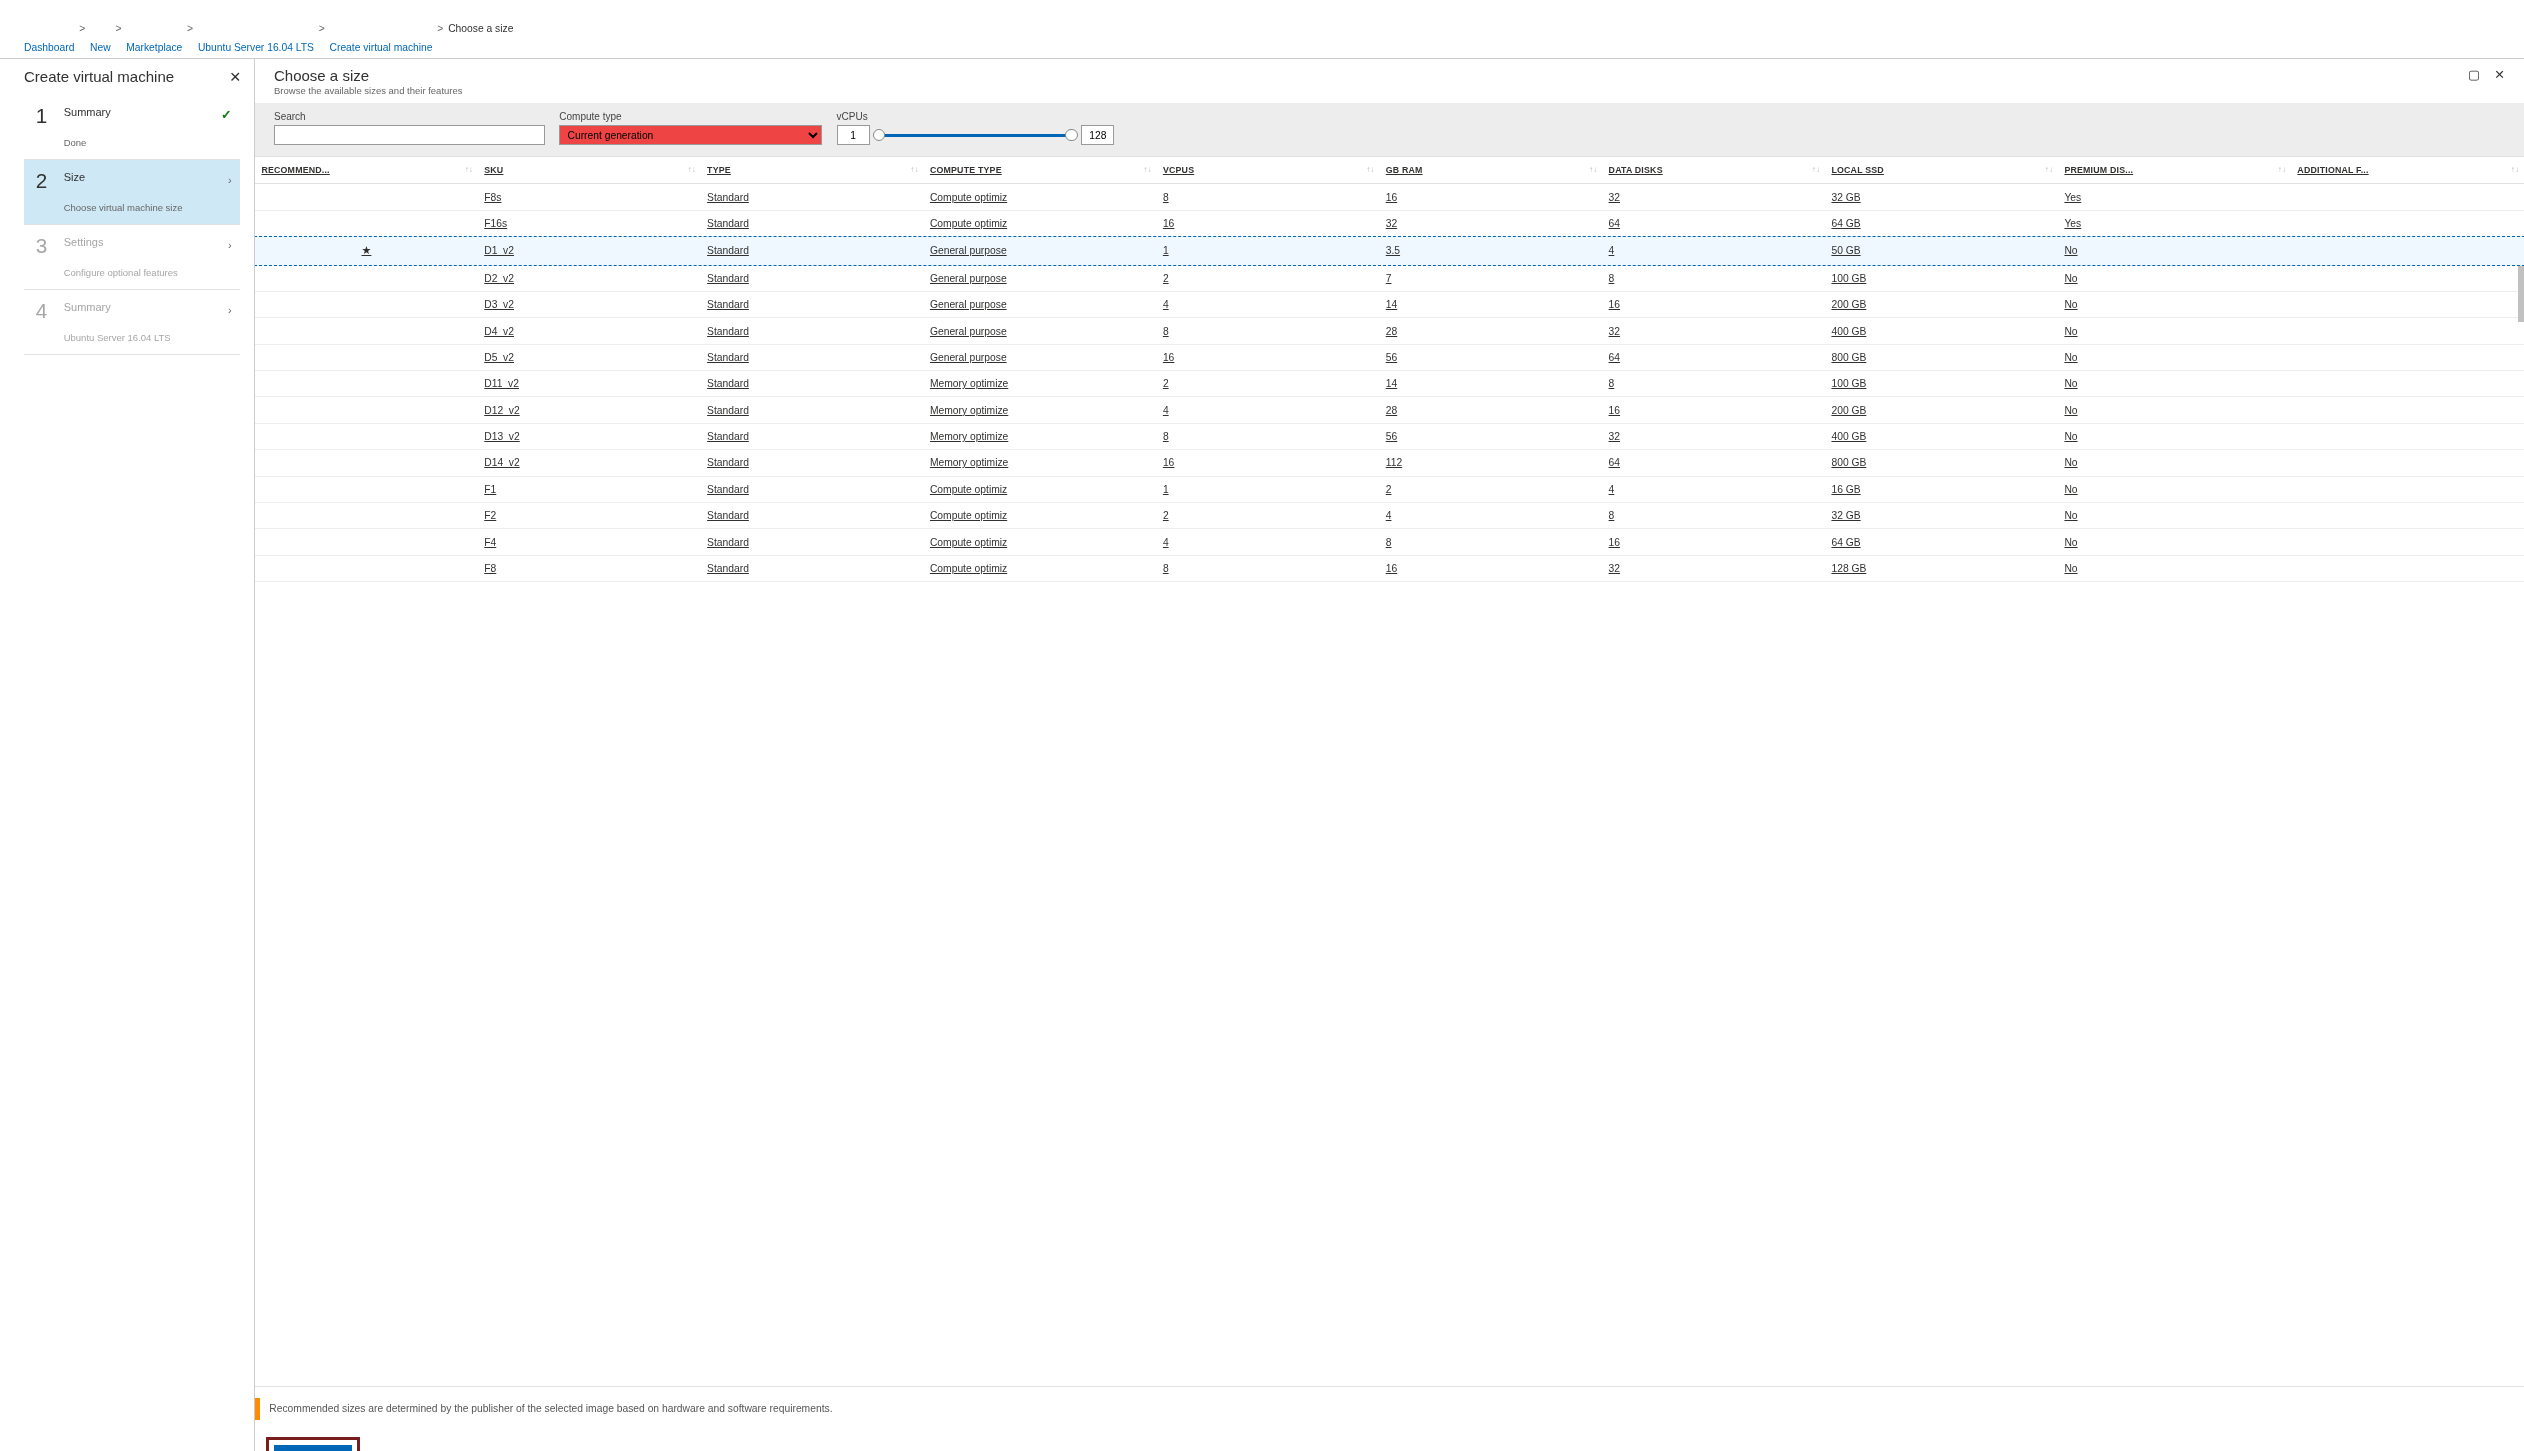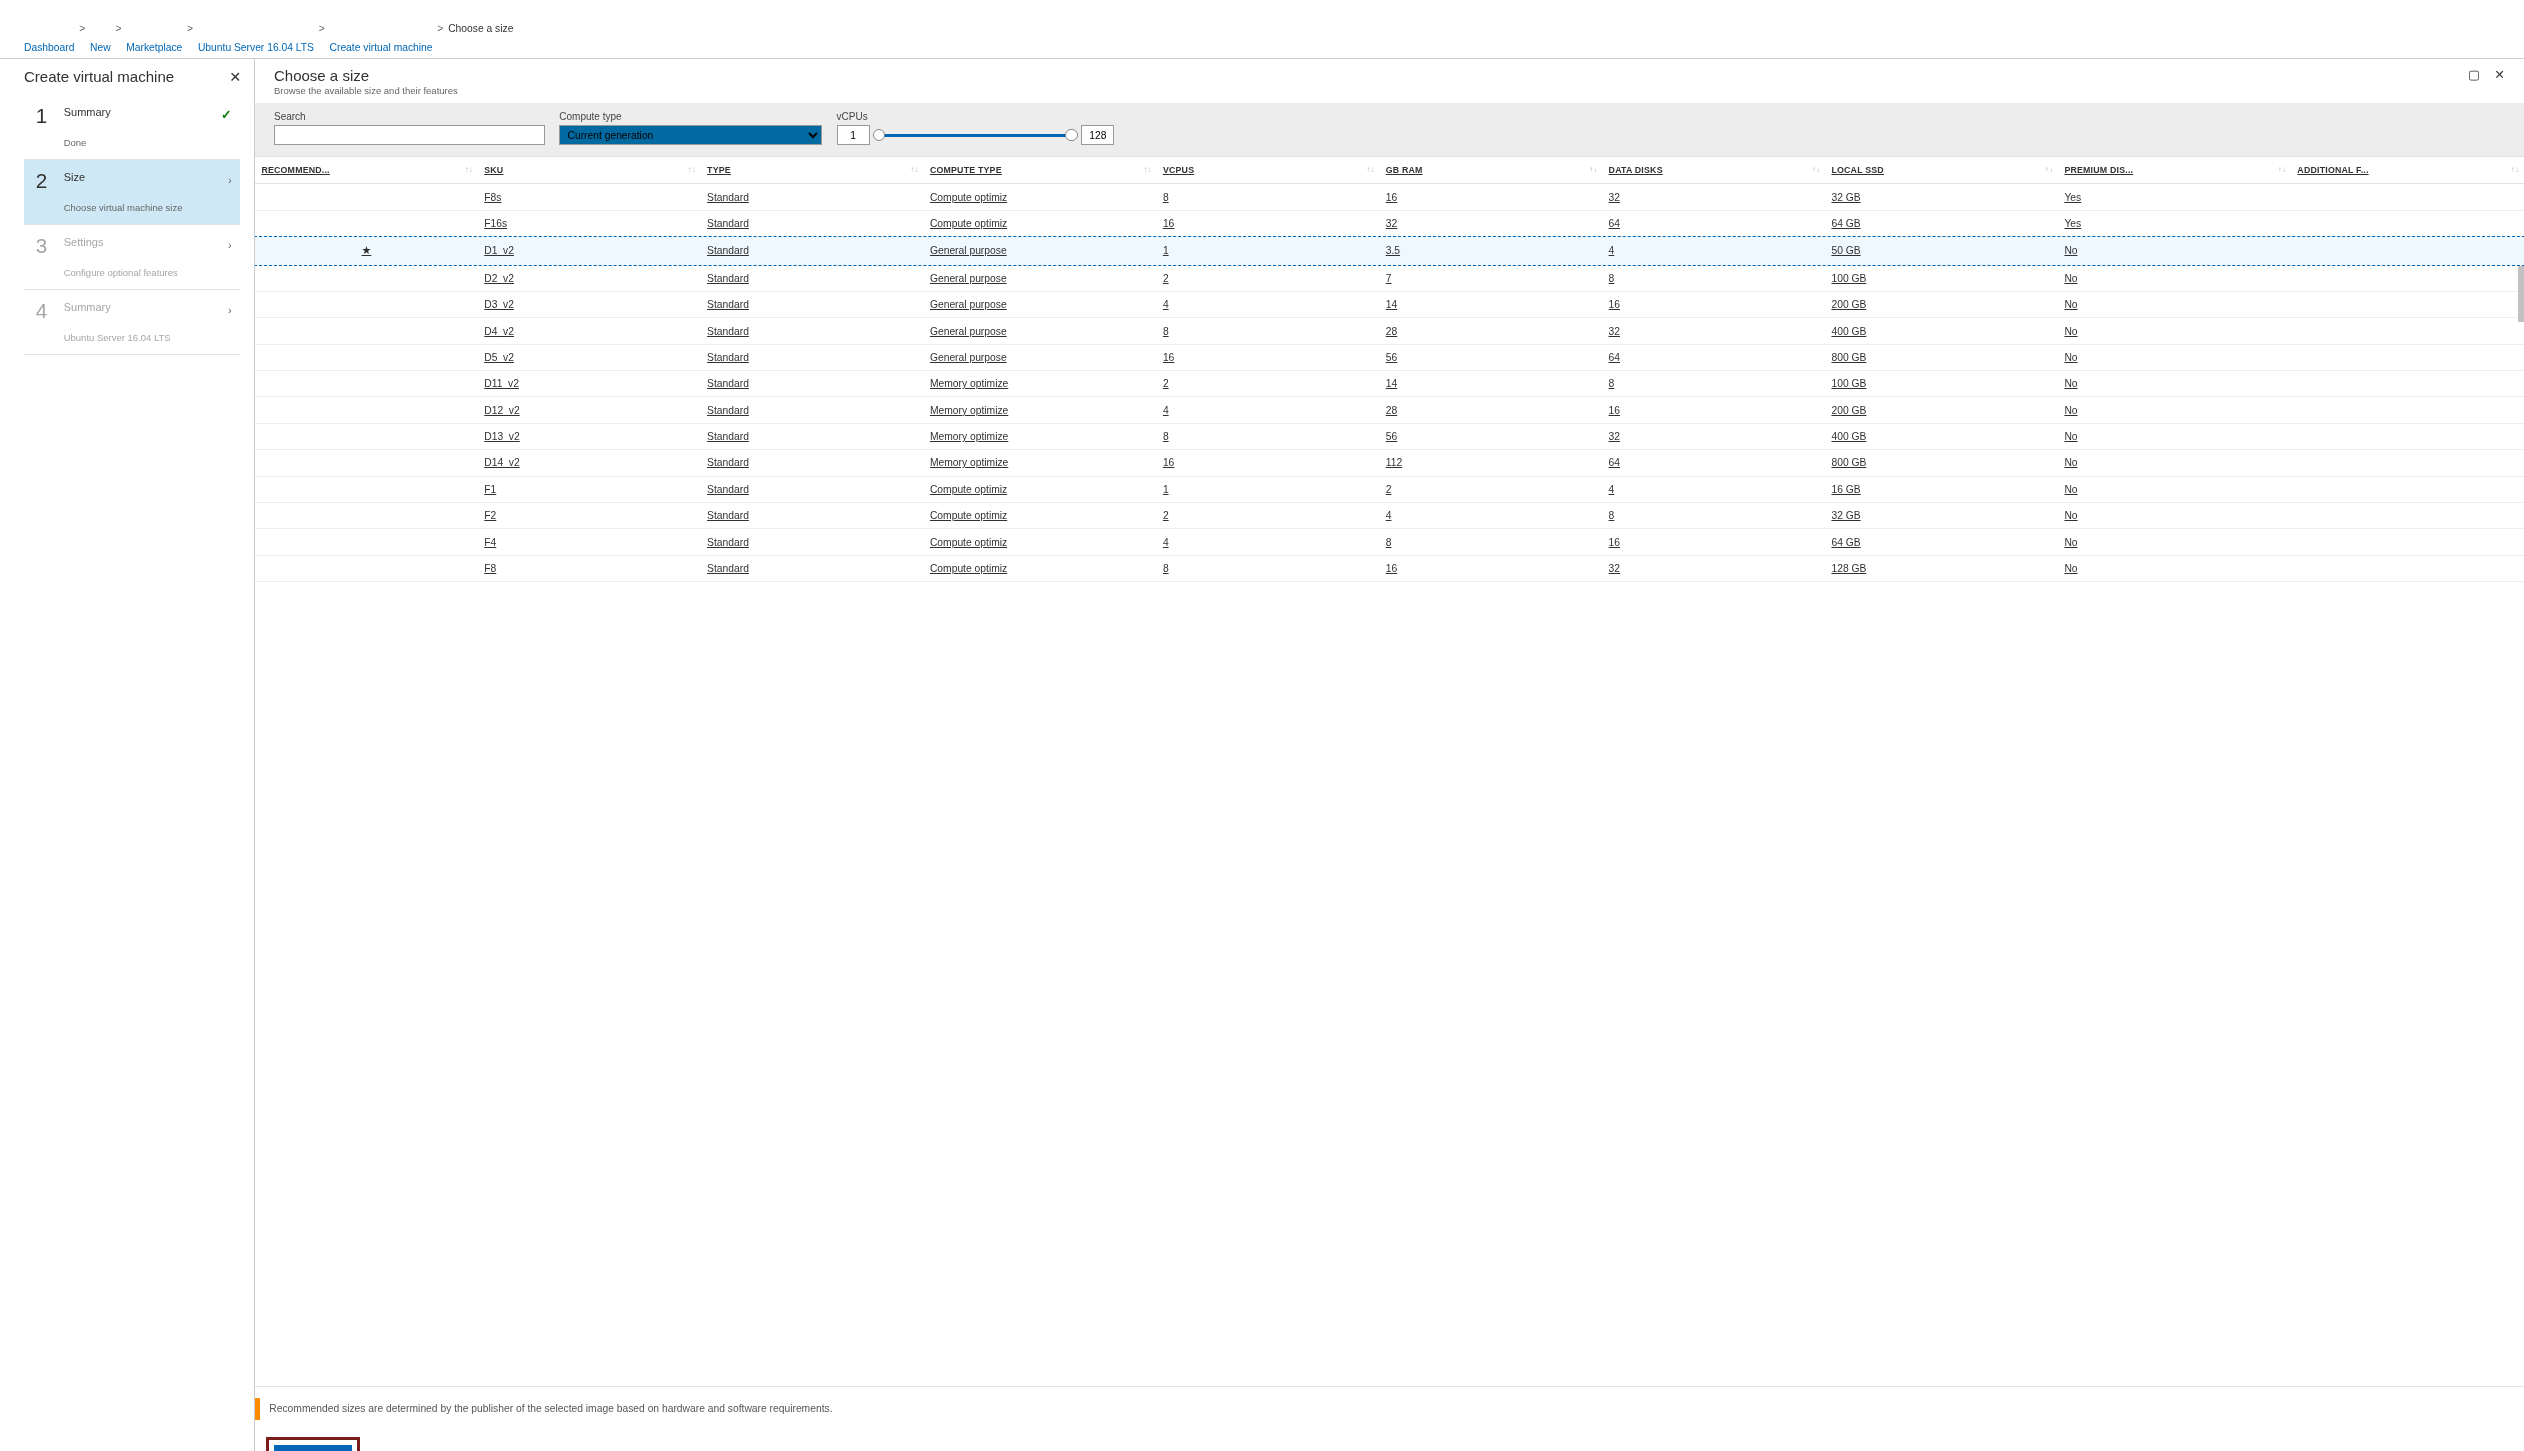--- a/index.html
+++ b/index.html
@@ -37,21 +37,21 @@
   .blade-header { display:flex; justify-content:space-between; align-items:flex-start; padding: 8px 19px 6.4px 19px; }
   .blade-header h2 { font-size: 15px; font-weight:400; }
   .blade-header .sub { font-size: 9.5px; color:#666; margin-top:1.6px; }
   .blade-header .controls { display:flex; gap:14.3px; font-size:12.7px; }
   .blade-header .controls span { cursor:pointer; }
 
   
   .filterbar { background:#ededed; padding: 8px 19px 11px 19px; display:flex; gap:14.3px; align-items:flex-end; }
   .fcol label { display:block; font-size:10px; margin-bottom:3.2px; color:#444; }
   .fcol.search input { width: 271px; height:20.7px; border:0.8px solid #999; background:#fff; padding:1.6px 3.2px; font-size:10.3px; }
-  .fcol.compute select { width: 263px; height:20.7px; border:0.8px solid #999; background:#0369a1; padding:1.6px 3.2px; font-size:10.3px; }
+  .fcol.compute select { width: 263px; height:20.7px; border:0.8px solid #999; background:#ef4444; padding:1.6px 3.2px; font-size:10.3px; }
   .fcol.vcpu .row { display:flex; align-items:center; gap:6.4px; }
   .fcol.vcpu input[type=text] { width:33px; height:20.7px; border:0.8px solid #999; text-align:center; font-size:10.3px; }
   .slider { position:relative; width:199px; height:16px; }
   .slider .track { position:absolute; top:6.4px; left:0; right:0; height:3.2px; background:#0067b8; border-radius:1.6px; }
   .slider .thumb { position:absolute; top:1.6px; width:12.7px; height:12.7px; background:#fff; border:1.6px solid #888; border-radius:50%; }
 
   
   .table-wrap { flex:1; overflow:auto; border-top:0.8px solid #e1e1e1; position:relative; }
   table { width:100%; border-collapse:collapse; table-layout:fixed;text-decoration:underline; }
   thead th { text-align:left; font-size:8.8px; font-weight:600; letter-spacing:0.2px; padding: 8px 6.4px; border-bottom:0.8px solid #e1e1e1; white-space:nowrap; text-transform:uppercase; position:relative; overflow:hidden; text-overflow:ellipsis; }
@@ -130,21 +130,21 @@
           </div>
           <span class="chevron">›</span>
         </div>
       </div>
   </div>
 
   <div class="blade">
     <div class="blade-header">
       <div>
         <h2>Choose a size</h2>
-        <div class="sub">Browse the available size and their features</div>
+        <div class="sub">Browse the available sizes and their features</div>
       </div>
       <div class="controls">
         <span>▢</span>
         <span>✕</span>
       </div>
     </div>
 
     <div class="filterbar">
       <div class="fcol search">
         <label>Search</label>

